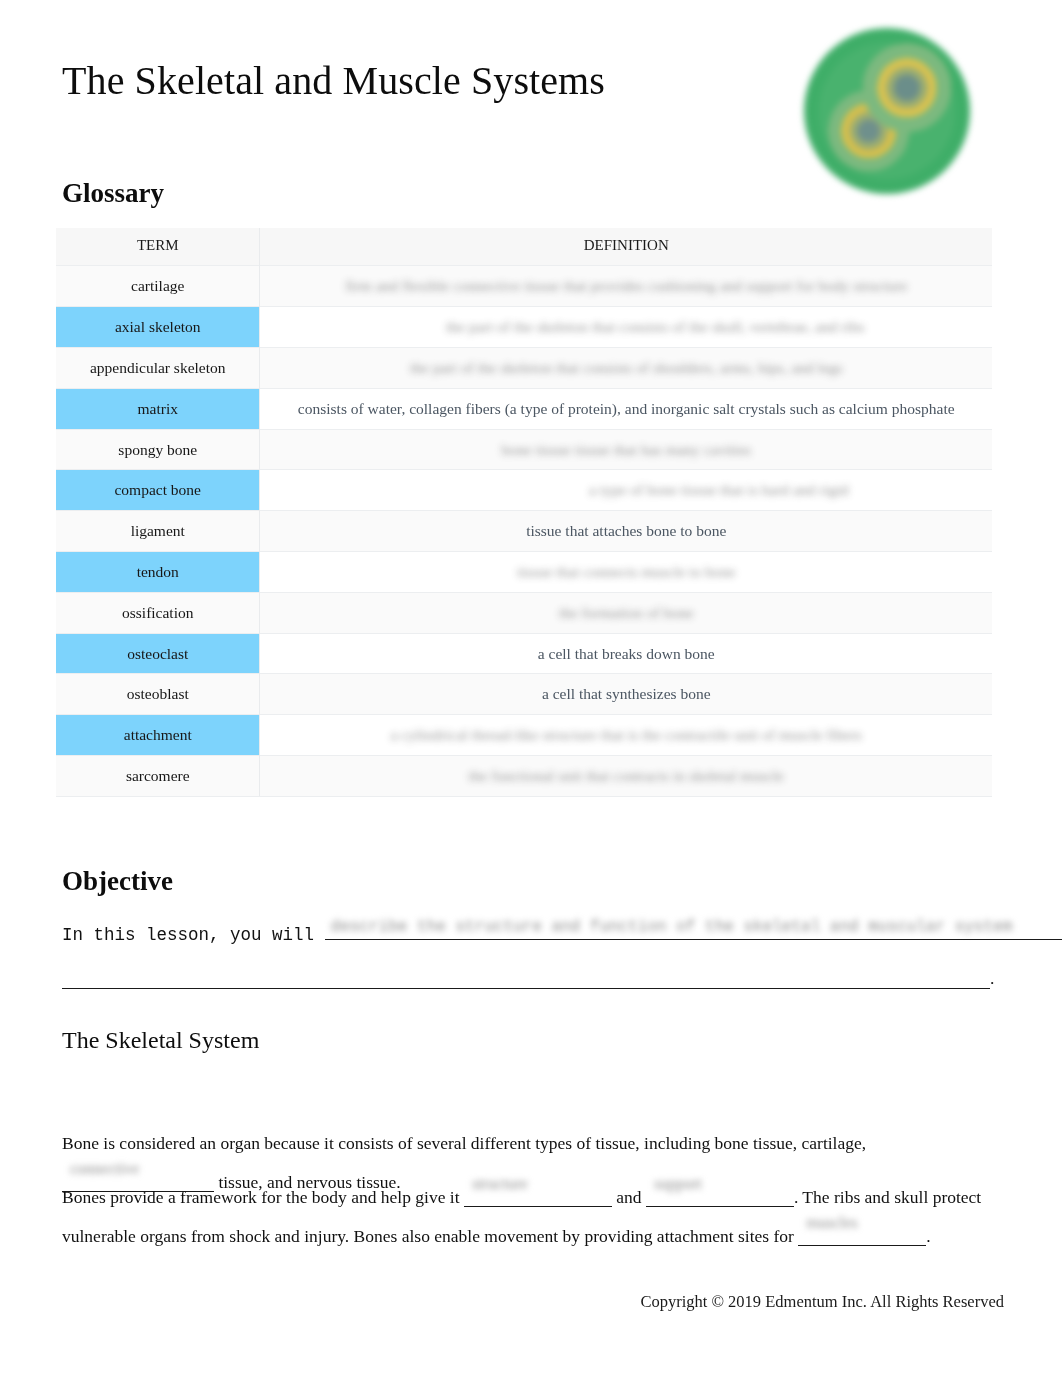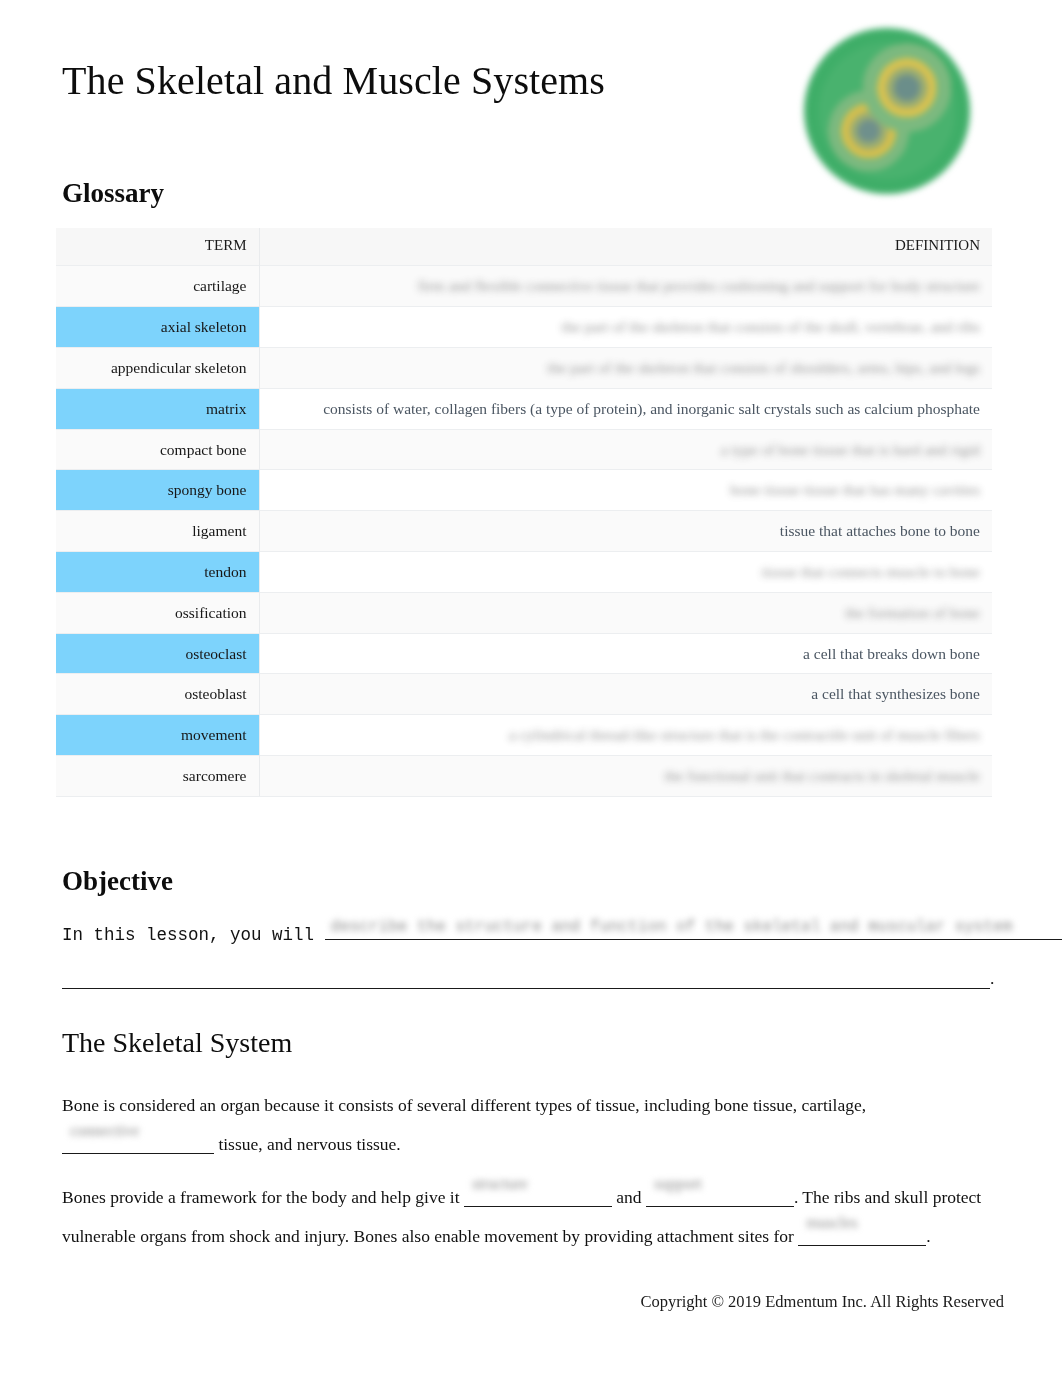--- a/index.html
+++ b/index.html
@@ -61,21 +61,21 @@
     margin: 0;
     color: #0d0d0d;
   }
   .h-glossary { top: 178px; }
   .h-objective { top: 866px; }
 
   .h-section {
     position: absolute;
     left: 62px;
     top: 1027px;
-    font-size: 28px;
+    font-size: 24px;
     font-weight: normal;
     margin: 0;
     color: #0d0d0d;
   }
 
   
   .glossary {
     position: absolute;
     left: 56px;
     top: 228px;
@@ -86,21 +86,21 @@
   }
   .glossary col.c-term { width: 203px; }
   .glossary col.c-def  { width: 733px; }
 
   .glossary th,
   .glossary td {
     vertical-align: top;
     padding: 10px 12px 10px 13px;
     font-size: 15.5px;
     line-height: 1.28;
-    text-align: right;
+    text-align: center;
     border: 0;
   }
   .glossary thead th {
     font-weight: normal;
     font-size: 15px;
     color: #1a1a1a;
     padding-top: 8px;
     padding-bottom: 10px;
     background: #f7f7f7;
   }
@@ -176,21 +176,21 @@
 
   
   .body-para {
     position: absolute;
     left: 62px;
     width: 940px;
     font-size: 17.5px;
     line-height: 39px;
     color: #111111;
   }
-  .p1 { top: 1086px; }
+  .p1 { top: 1124px; }
   .p2 { top: 1178px; }
 
   .blank {
     display: inline-block;
     border-bottom: 1.4px solid #1a1a1a;
     height: 20px;
     position: relative;
     vertical-align: -4px;
   }
   .blank .ans {
@@ -250,49 +250,49 @@
         </tr>
         <tr>
           <td class="term">appendicular skeleton</td>
           <td class="def"><span class="redacted">the part of the skeleton that consists of shoulders, arms, hips, and legs</span></td>
         </tr>
         <tr>
           <td class="term">matrix</td>
           <td class="def">consists of water, collagen fibers (a type of protein), and inorganic salt crystals such as calcium phosphate</td>
         </tr>
         <tr>
+          <td class="term">spongy bone</td>
+          <td class="def"><span class="redacted">bone tissue tissue that has many cavities</span></td>
+        </tr>
+        <tr>
           <td class="term">compact bone</td>
           <td class="def"><span class="redacted center">a type of bone tissue that is hard and rigid</span></td>
         </tr>
         <tr>
-          <td class="term">spongy bone</td>
-          <td class="def"><span class="redacted">bone tissue tissue that has many cavities</span></td>
-        </tr>
-        <tr>
           <td class="term">ligament</td>
           <td class="def">tissue that attaches bone to bone</td>
         </tr>
         <tr>
           <td class="term">tendon</td>
           <td class="def"><span class="redacted">tissue that connects muscle to bone</span></td>
         </tr>
         <tr>
           <td class="term">ossification</td>
           <td class="def"><span class="redacted">the formation of bone</span></td>
         </tr>
         <tr>
           <td class="term">osteoclast</td>
           <td class="def">a cell that breaks down bone</td>
         </tr>
         <tr>
           <td class="term">osteoblast</td>
           <td class="def">a cell that synthesizes bone</td>
         </tr>
         <tr>
-          <td class="term">movement</td>
+          <td class="term">attachment</td>
           <td class="def"><span class="redacted">a cylindrical thread-like structure that is the contractile unit of muscle fibers</span></td>
         </tr>
         <tr>
           <td class="term">sarcomere</td>
           <td class="def"><span class="redacted">the functional unit that contracts in skeletal muscle</span></td>
         </tr>
       </tbody>
   </table>
 
   <h2 class="h-objective">Objective</h2>

